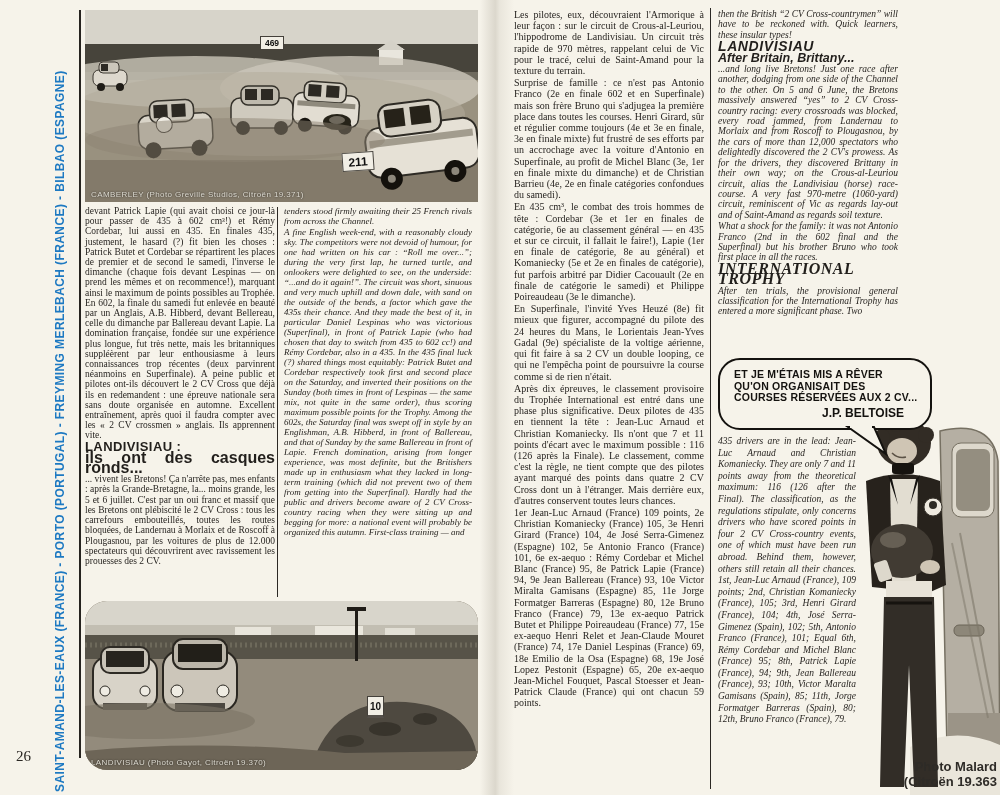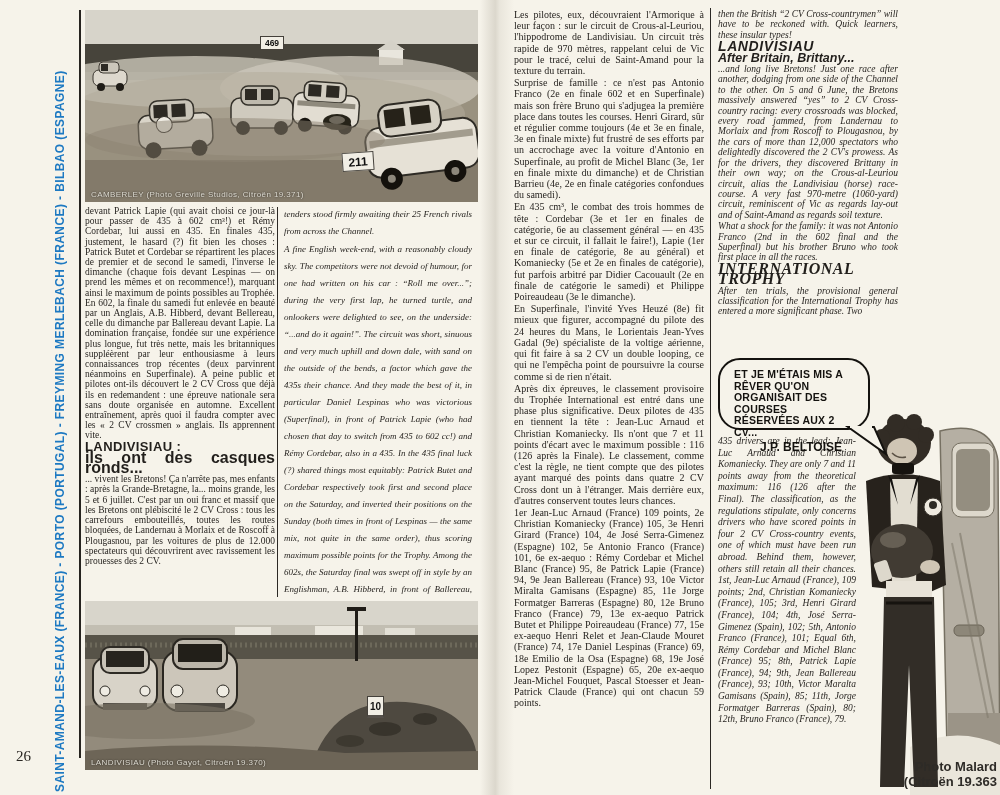--- a/index.html
+++ b/index.html
@@ -17,21 +17,21 @@
     position:absolute;left:53px;top:4px;height:788px;
     writing-mode:vertical-rl;transform:rotate(180deg);
     font-family:"Liberation Sans",sans-serif;font-weight:bold;font-size:12px;
     letter-spacing:0.4px;color:#1d79c2;white-space:nowrap;
   }
   .rule-left{position:absolute;left:79px;top:10px;width:2px;height:748px;background:#26231f;}
   .pagenum{position:absolute;left:16px;top:748px;font-size:15px;color:#2a2723;}
   
   .photo{position:absolute;overflow:hidden;}
   .photo1{left:85px;top:10px;width:393px;height:192px;background:#a8a194;}
-  .photo2{left:85px;top:601px;width:393px;height:169px;background:#978f81;}
+  .photo2{left:85px;top:601px;width:393px;height:169px;background:#978f81;border-radius:22px;}
   .photo3{left:852px;top:413px;width:148px;height:382px;background:transparent;overflow:visible;}
   .caption{
     position:absolute;left:6px;bottom:3px;
     font-family:"Liberation Sans",sans-serif;font-size:8px;letter-spacing:.4px;
     color:#dedbd1;text-shadow:0 0 2px rgba(0,0,0,.7);
   }
   .plate{
     position:absolute;background:#f1eee5;color:#111;border:1px solid #44403a;
     font-family:"Liberation Sans",sans-serif;font-weight:bold;text-align:center;
     display:flex;align-items:center;justify-content:center;
@@ -41,35 +41,35 @@
   .plate10{left:282px;top:95px;width:15px;height:18px;font-size:10px;border-bottom:3px solid #55504a;}
   .credit{
     position:absolute;right:3px;bottom:5px;text-align:right;
     font-family:"Liberation Sans",sans-serif;font-weight:bold;font-size:13px;
     line-height:1.15;color:#2e2b27;
   }
   
   .col{position:absolute;text-align:justify;}
   .col p{margin:0 0 1px 0;}
   .col1{left:85px;top:206px;width:190px;font-size:9.5px;line-height:10.2px;}
-  .col2{left:284px;top:206px;width:188px;font-size:9px;line-height:17px;font-style:italic;}
+  .col2{left:284px;top:206px;width:188px;font-size:9px;line-height:10px;font-style:italic;}
   .col3{left:514px;top:9px;width:190px;font-size:10px;line-height:11.2px;}
   .col4{left:718px;top:9px;width:180px;font-size:9.5px;line-height:10.4px;font-style:italic;}
   .col4b{left:718px;top:436px;width:138px;font-size:9.5px;line-height:11.6px;font-style:italic;text-align:justify;position:absolute;}
   .vrule1{position:absolute;left:277px;top:207px;width:1px;height:390px;background:#2b2824;}
   .vrule2{position:absolute;left:710px;top:8px;width:1px;height:781px;background:#2b2824;}
   .h-fr1{font-family:"Liberation Sans",sans-serif;font-weight:bold;font-size:13px;letter-spacing:.4px;margin:5px 0 0 0;font-style:normal;}
   .h-fr2{font-family:"Liberation Sans",sans-serif;font-weight:bold;font-size:16px;margin:0 0 3px 0;font-style:normal;}
   .h-troph{font-family:"Liberation Sans",sans-serif;font-weight:bold;font-size:13.5px;letter-spacing:.6px;margin:5px 0 2px 0;font-style:normal;}
   .h-en1{font-family:"Liberation Sans",sans-serif;font-weight:bold;font-style:italic;font-size:14px;letter-spacing:.6px;margin:4px 0 0 0;}
   .h-en2{font-family:"Liberation Sans",sans-serif;font-weight:bold;font-style:italic;font-size:12.5px;margin:0 0 3px 0;}
   .h-en3{font-family:Liberation Serif, serif;font-weight:bold;font-style:italic;font-size:16px;letter-spacing:.5px;margin:5px 0 2px 0;}
   
   .bubble{
-    position:absolute;left:718px;top:358px;width:152px;height:72px;
+    position:absolute;left:718px;top:358px;width:214px;height:72px;
     border:2px solid #14120f;border-radius:22px;background:#f6f3ea;
     padding:9px 12px 0 14px;box-sizing:border-box;z-index:5;
   }
   .bubble-text{
     font-family:"Liberation Sans",sans-serif;font-weight:bold;font-size:10.5px;
     line-height:11.5px;letter-spacing:.2px;color:#14120f;
   }
   .bubble-sig{
     font-family:"Liberation Sans",sans-serif;font-weight:bold;font-size:12px;
     text-align:right;margin-top:2px;margin-right:14px;color:#14120f;

